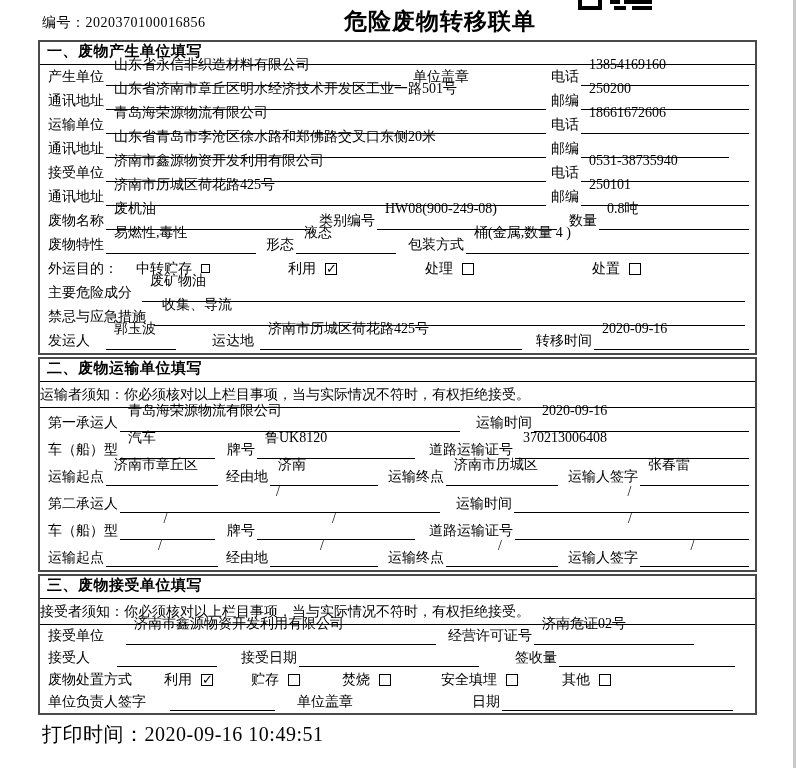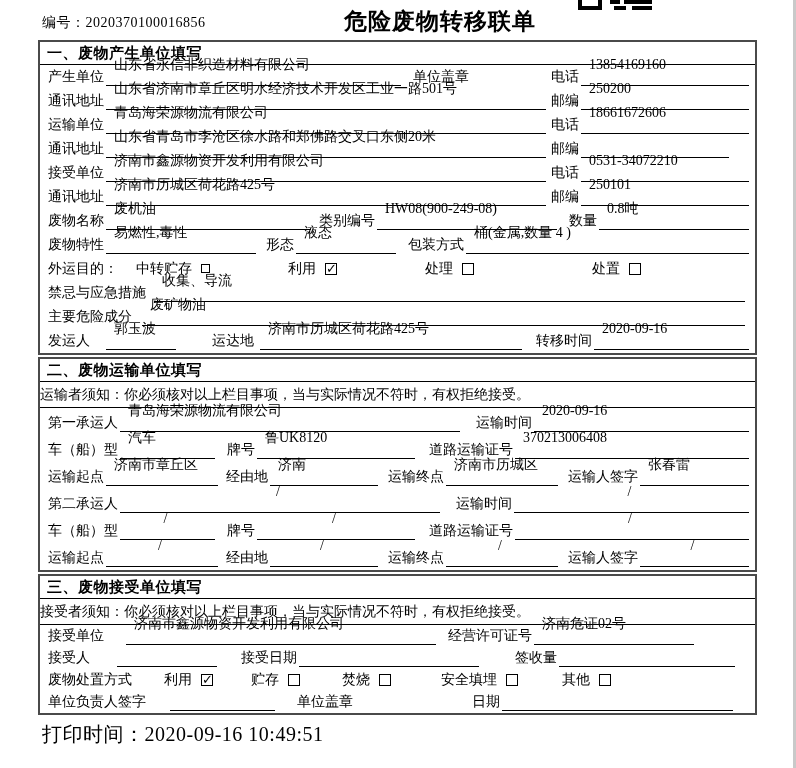--- a/index.html
+++ b/index.html
@@ -11,21 +11,21 @@
   .doc-title { position:absolute; left:0; right:0; top:6px; text-align:center; transform:translateX(42px);
                font-family:"Liberation Sans","DejaVu Sans",sans-serif; font-weight:bold; font-size:23px; letter-spacing:1px; }
   .qr { position:absolute; left:578px; top:0; width:76px; height:10px; }
   .qr .f { position:absolute; left:0; top:0; width:24px; height:10px; border-left:4px solid #000; border-right:4px solid #000; border-bottom:4px solid #000; }
   .qr .b1 { position:absolute; left:32px; top:0; width:10px; height:4px; background:#000; }
   .qr .b2 { position:absolute; left:46px; top:0; width:28px; height:4px; background:#000; }
   .qr .b3 { position:absolute; left:36px; top:6px; width:12px; height:4px; background:#000; }
   .qr .b4 { position:absolute; left:54px; top:6px; width:20px; height:4px; background:#000; }
   .doc { margin-left:38px; width:719px; }
   .sec { border:2px solid #4a4a4a; margin-bottom:2px; background:#fff; }
-  .sec-title { font-family:Liberation Sans, sans-serif; font-weight:bold; font-size:15px;
+  .sec-title { font-family:Liberation Mono, monospace; font-weight:bold; font-size:15px;
                height:23px; line-height:22px; padding-left:7px; border-bottom:1px solid #000; letter-spacing:0.5px; }
   .notice { height:26px; line-height:25px; border-bottom:1px solid #000; white-space:nowrap; }
   .r { display:flex; align-items:flex-end; height:24px; padding:0 6px 3px 6px; }
   .r2x { height:27px; }
   .r3x { height:22px; padding-bottom:2px; }
   .lbl { white-space:nowrap; flex-shrink:0; padding:0 2px 0 2px; }
   .val { border-bottom:1px solid #000; padding:0 4px 12px 8px; white-space:nowrap; flex-shrink:0; overflow:visible; line-height:16px; }
   .fill { flex:1 1 auto; }
   .sp { flex:1 1 auto; }
   .ctr { text-align:center; padding-left:0; }
@@ -86,21 +86,21 @@
       <span class="sp"></span>
       <span class="lbl">邮编</span>
       <span class="val" style="width:148px;margin-right:20px"></span>
     </div>
 
     <div class="r">
       <span class="lbl">接受单位</span>
       <span class="val" style="width:440px">济南市鑫源物资开发利用有限公司</span>
       <span class="sp"></span>
       <span class="lbl">电话</span>
-      <span class="val" style="width:168px">0531-34072210</span>
+      <span class="val" style="width:168px">0531-38735940</span>
     </div>
 
     <div class="r">
       <span class="lbl">通讯地址</span>
       <span class="val" style="width:440px">济南市历城区荷花路425号</span>
       <span class="sp"></span>
       <span class="lbl">邮编</span>
       <span class="val" style="width:168px">250101</span>
     </div>
 
@@ -136,27 +136,27 @@
         <span class="lbl">处理</span>
         <span class="box"></span>
       </span>
       <span class="opt" style="margin-left:116px">
         <span class="lbl">处置</span>
         <span class="box"></span>
       </span>
     </div>
 
     <div class="r">
+      <span class="lbl">主要危险成分</span>
+      <span class="val fill" style="margin-left:8px;margin-right:4px">废矿物油</span>
+    </div>
+
+    <div class="r">
       <span class="lbl">禁忌与应急措施</span>
       <span class="val fill" style="margin-left:6px;margin-right:4px">收集、导流</span>
-    </div>
-
-    <div class="r">
-      <span class="lbl">主要危险成分</span>
-      <span class="val fill" style="margin-left:8px;margin-right:4px">废矿物油</span>
     </div>
 
 
     <div class="r">
       <span class="lbl">发运人</span>
       <span class="val" style="width:70px;margin-left:14px">郭玉波</span>
       <span class="lbl" style="margin-left:34px">运达地</span>
       <span class="val" style="width:262px;margin-left:4px">济南市历城区荷花路425号</span>
       <span class="lbl" style="margin-left:12px">转移时间</span>
       <span class="val fill">2020-09-16</span>

